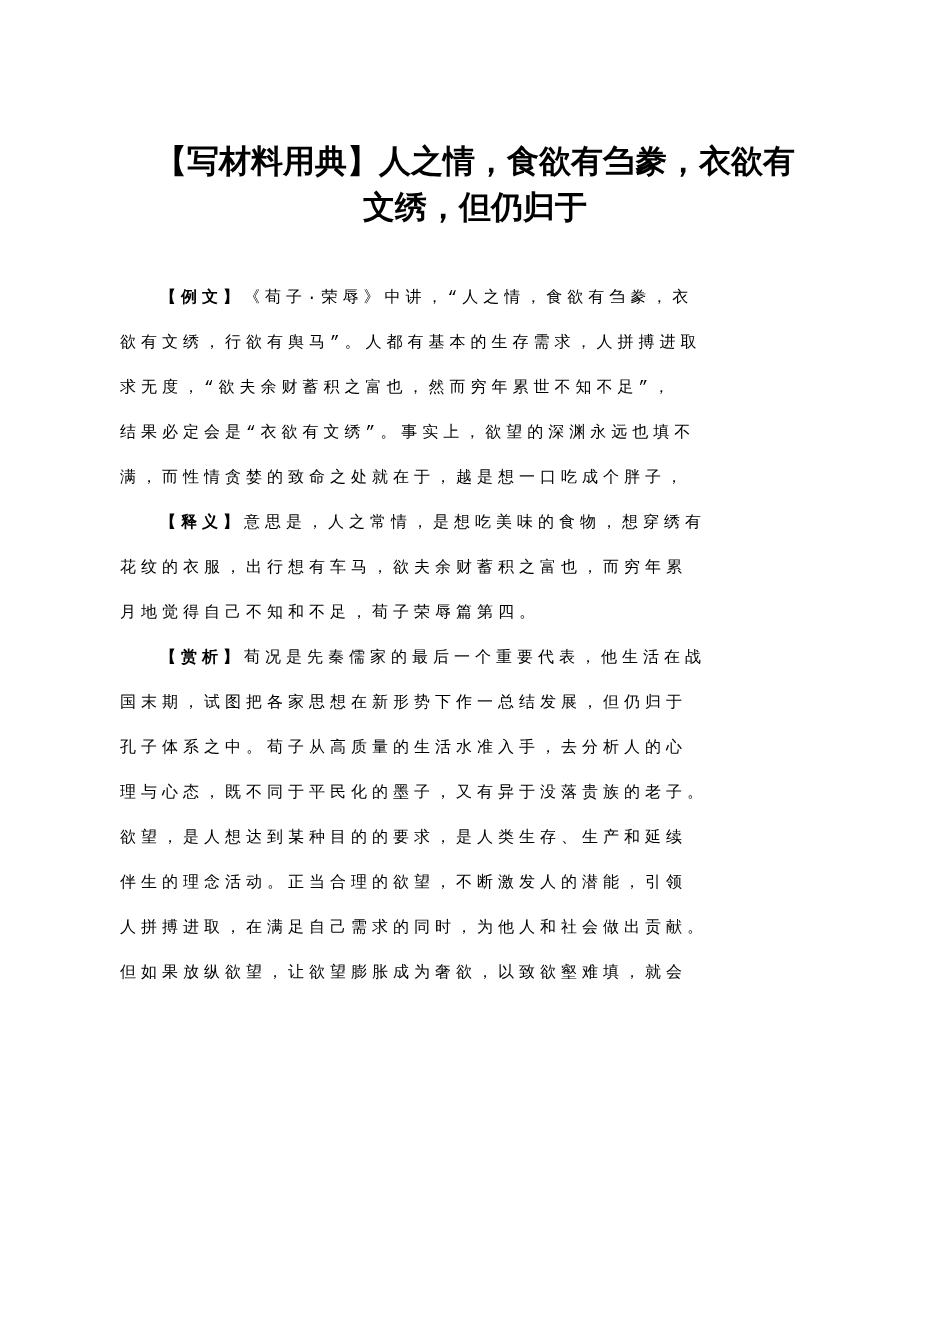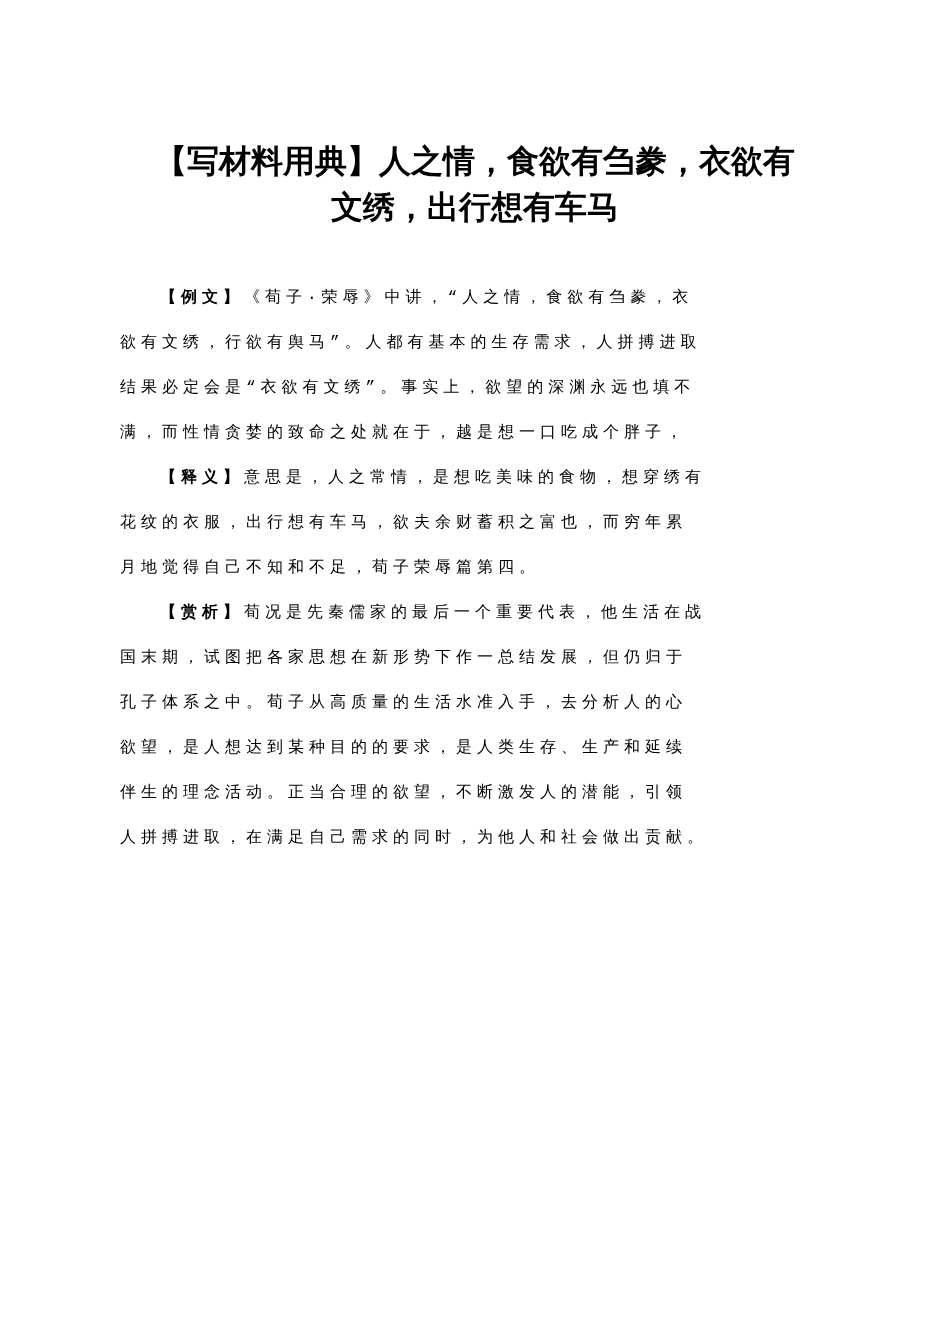--- a/index.html
+++ b/index.html
@@ -57,41 +57,44 @@
     }
     .line.indent { padding-left: 40px; }
     .tag { font-weight: bold; }
   </style>
 </head>
 <body>
 
 <div class="page">
   <h1 class="title" style="margin:0;">
     <span>【写材料用典】人之情，食欲有刍豢，衣欲有</span>
-    <span>文绣，出行想有车马</span>
+    <span>文绣，但仍归于</span>
   </h1>
 
   <div class="body">
 
     <div class="para">
       <span class="line indent"><span class="tag">【例文】</span><span>《荀子·荣辱》中讲，“人之情，食欲有刍豢，衣</span></span>
       <span class="line">欲有文绣，行欲有舆马”。人都有基本的生存需求，人拼搏进取</span>
+      <span class="line">求无度，“欲夫余财蓄积之富也，然而穷年累世不知不足”，</span>
       <span class="line">结果必定会是“衣欲有文绣”。事实上，欲望的深渊永远也填不</span>
       <span class="line">满，而性情贪婪的致命之处就在于，越是想一口吃成个胖子，</span>
     </div>
 
 
     <div class="para">
       <span class="line indent"><span class="tag">【释义】</span><span>意思是，人之常情，是想吃美味的食物，想穿绣有</span></span>
       <span class="line">花纹的衣服，出行想有车马，欲夫余财蓄积之富也，而穷年累</span>
       <span class="line">月地觉得自己不知和不足，荀子荣辱篇第四。</span>
     </div>
 
     <div class="para">
       <span class="line indent"><span class="tag">【赏析】</span><span>荀况是先秦儒家的最后一个重要代表，他生活在战</span></span>
       <span class="line">国末期，试图把各家思想在新形势下作一总结发展，但仍归于</span>
       <span class="line">孔子体系之中。荀子从高质量的生活水准入手，去分析人的心</span>
+      <span class="line">理与心态，既不同于平民化的墨子，又有异于没落贵族的老子。</span>
       <span class="line">欲望，是人想达到某种目的的要求，是人类生存、生产和延续</span>
       <span class="line">伴生的理念活动。正当合理的欲望，不断激发人的潜能，引领</span>
       <span class="line">人拼搏进取，在满足自己需求的同时，为他人和社会做出贡献。</span>
+      <span class="line">但如果放纵欲望，让欲望膨胀成为奢欲，以致欲壑难填，就会</span>
     </div>
   </div>
 </div>
 
 </body></html>

